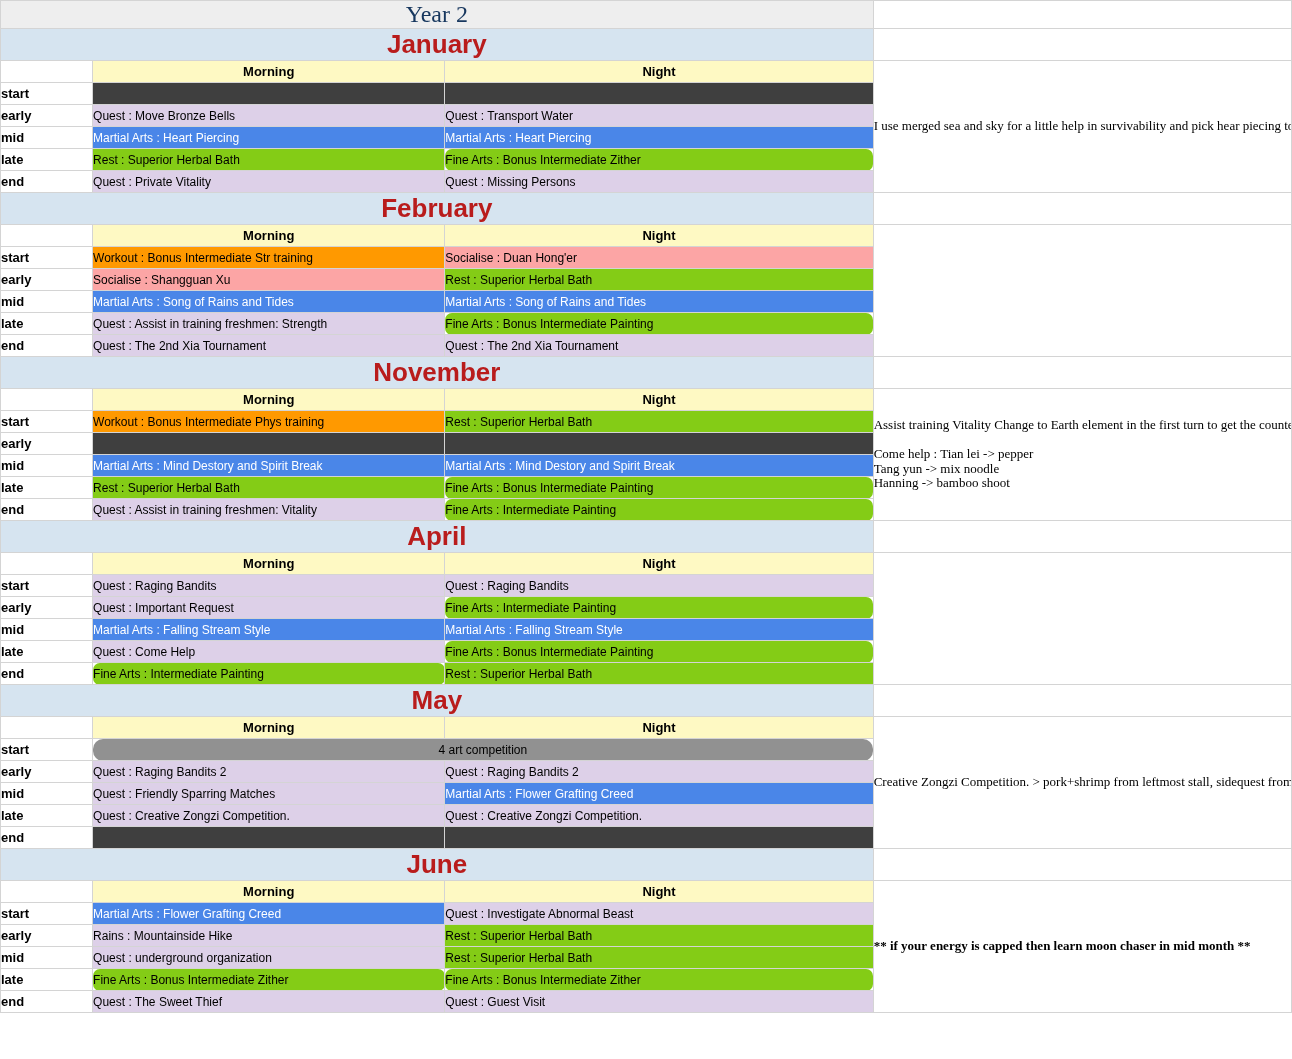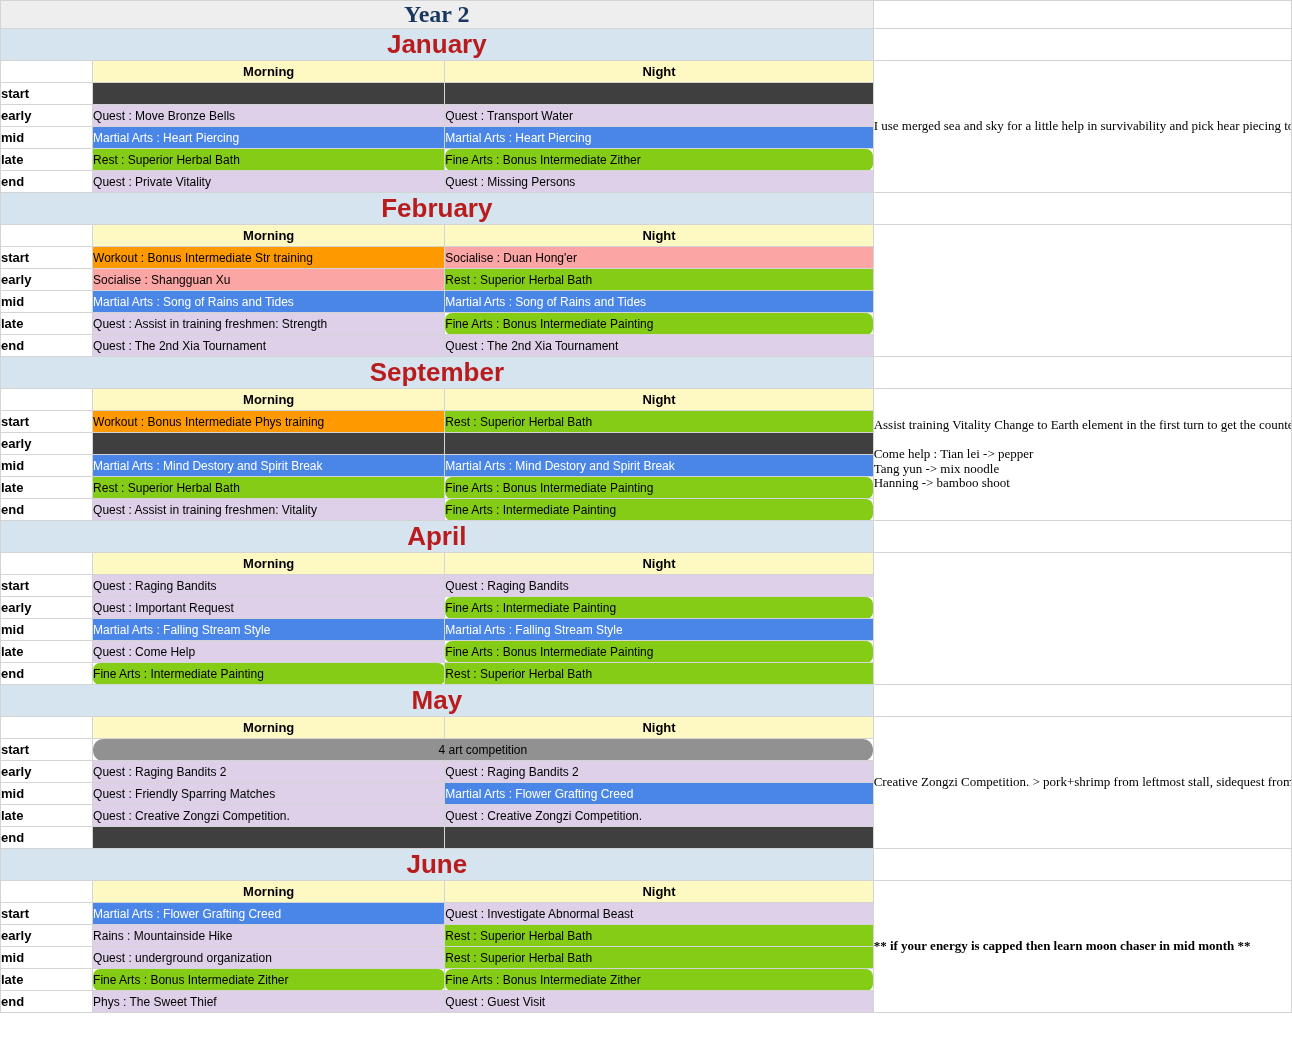--- a/index.html
+++ b/index.html
@@ -29,21 +29,21 @@
   }
   
   col.c-label { width: 92px; }
   col.c-morning { width: 352px; }
   col.c-night { width: 428px; }
   col.c-notes { width: 418px; }
 
   .year-title {
     text-align: center;
     font-family: "Liberation Serif", serif;
-    font-weight: bold;
+    font-weight: normal;
     font-size: 24px;
     color: #17375e;
     background: #eeeeee;
     height: 42px;
   }
   .month-title {
     text-align: center;
     font-weight: bold;
     font-size: 26px;
     background: #d6e4f0;
@@ -168,21 +168,21 @@
           <td class="rowlabel">late</td>
           <td class="cell bg-purple">Quest : Assist in training freshmen: Strength</td>
           <td class="cell bg-mint">Fine Arts : Bonus Intermediate Painting</td>
         </tr>
         <tr>
           <td class="rowlabel">end</td>
           <td class="cell bg-purple">Quest : The 2nd Xia Tournament</td>
           <td class="cell bg-purple">Quest : The 2nd Xia Tournament</td>
         </tr>
         <tr>
-          <td class="month-title" colspan="3">September</td>
+          <td class="month-title" colspan="3">November</td>
           <td class="blank-white"></td>
         </tr>
         <tr>
           <td class="blank-white"></td>
           <td class="colhead">Morning</td>
           <td class="colhead">Night</td>
           <td class="notes" rowspan="6">Assist training Vitality Change to Earth element in the first turn to get the counter attack buff.<br><br>Come help : Tian lei -&gt; pepper<br>Tang yun -&gt; mix noodle<br>Hanning -&gt; bamboo shoot</td>
         </tr>
         <tr>
           <td class="rowlabel">start</td>
@@ -303,18 +303,18 @@
           <td class="cell bg-purple">Quest : underground organization</td>
           <td class="cell bg-green">Rest : Superior Herbal Bath</td>
         </tr>
         <tr>
           <td class="rowlabel">late</td>
           <td class="cell bg-mint">Fine Arts : Bonus Intermediate Zither</td>
           <td class="cell bg-mint">Fine Arts : Bonus Intermediate Zither</td>
         </tr>
         <tr>
           <td class="rowlabel">end</td>
-          <td class="cell bg-purple">Phys : The Sweet Thief</td>
+          <td class="cell bg-purple">Quest : The Sweet Thief</td>
           <td class="cell bg-purple">Quest : Guest Visit</td>
         </tr>
       </tbody>
   </table>
 </div>
 
 </body></html>

